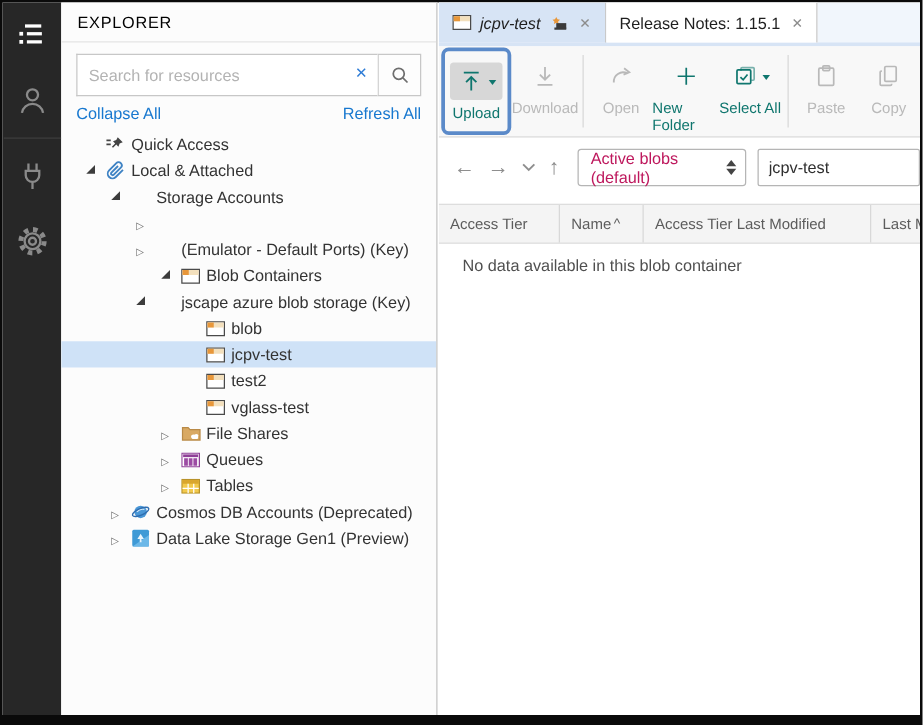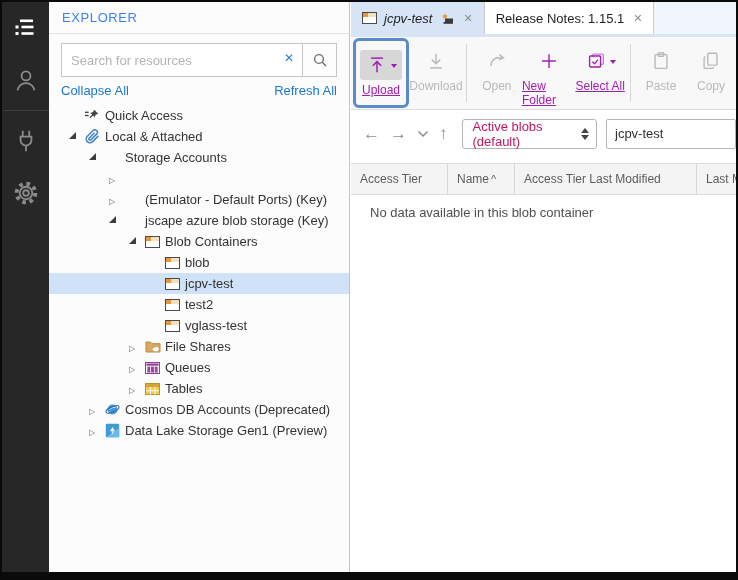--- a/index.html
+++ b/index.html
@@ -9,21 +9,21 @@
 
   
   .activity-bar{position:absolute;left:0;top:0;width:47px;height:570px;background:#272727;
     display:flex;flex-direction:column;align-items:center;}
   .act-item{width:47px;height:52px;display:flex;align-items:center;justify-content:center;}
   .act-div{width:46px;height:1px;background:#3e3e3e;margin:4px 0;}
 
   
   .explorer{position:absolute;left:47px;top:0;width:301px;height:570px;background:#fcfcfc;
     border-right:1px solid #c4c4c4;box-sizing:border-box;overflow:hidden;}
-  .exp-title{height:31px;line-height:31px;padding-left:13px;font-size:13px;color:#3b82f6;
+  .exp-title{height:31px;line-height:31px;padding-left:13px;font-size:13px;color:#000000;
     letter-spacing:.6px;border-bottom:1px solid #e4e4e4;}
   .search-row{display:flex;margin:9px 12px 0 12px;height:34px;}
   .search-box{flex:1;position:relative;}
   .search-box input{width:100%;height:100%;box-sizing:border-box;border:1px solid #c7c7c7;border-right:none;
     padding:0 28px 0 9px;font-size:13px;color:#333;background:#fff;outline:none;font-family:inherit;}
   .search-box input::placeholder{color:#b3b3b3;}
   .search-clear{position:absolute;right:8px;top:8px;color:#2e7cd6;font-size:12px;font-weight:bold;cursor:pointer;}
   .search-btn{width:33px;border:1px solid #c7c7c7;background:#fdfdfd;display:flex;align-items:center;justify-content:center;}
   .links-row{display:flex;justify-content:space-between;margin:6px 12px 7px 12px;font-size:13px;color:#1878cf;}
   .links-row span{cursor:pointer;}
@@ -57,21 +57,21 @@
   .tab-label.it{font-style:italic;}
   .tab-close{color:#8c8c8c;font-size:11px;font-weight:bold;padding-left:2px;}
 
   
   .toolbar{height:72px;background:#f8f8f8;border-bottom:1px solid #dcdcdc;display:flex;align-items:stretch;
     padding-left:1px;position:relative;}
   .tb-btn{display:flex;flex-direction:column;align-items:center;justify-content:flex-start;padding-top:9px;
     min-width:50px;cursor:pointer;}
   .tb-btn .tb-ic{height:30px;display:flex;align-items:center;justify-content:center;gap:2px;}
   .tb-btn .tb-lbl{font-size:12px;margin-top:3px;}
-  .tb-btn.enabled{color:#a21caf;text-decoration:underline;}
+  .tb-btn.enabled{color:#0f766e;}
   .tb-btn.disabled{color:#b9b9b9;cursor:default;}
   .tb-sep{width:1px;background:#d8d8d8;margin:7px 5px;}
   .tb-caret{width:0;height:0;border-left:3.5px solid transparent;border-right:3.5px solid transparent;border-top:4px solid currentColor;margin-left:1px;margin-top:2px;}
   .hl-box{border:3px solid #5b8ac9;border-radius:6px;margin:1px 2px 1px 1px;display:flex;}
   .hl-box .tb-ic{background:#d7d7d7;border-radius:3px;width:42px;}
 
   
   .nav-row{height:47px;display:flex;align-items:center;padding:0 0 0 12px;background:#fff;}
   .nav-arrows{display:flex;align-items:center;gap:10px;color:#8e8e8e;font-size:17px;margin-right:14px;}
   .nav-arrows span{cursor:pointer;line-height:1;}
@@ -193,36 +193,36 @@
         <div class="tree-row">
           <span class="t-arrow" style="left: 57px;"><span class="col">▷</span></span>
           <span class="t-icon" style="left: 76px;">
             <span style="display: inline-flex; align-items: center;">
               <span class="ico ico-storage"><span class="bar b1"></span><span class="bar b2"></span></span>
             </span>
           </span>
           <span class="t-label" style="left: 96px;">(Emulator - Default Ports) (Key)</span>
         </div>
         <div class="tree-row">
+          <span class="t-arrow" style="left: 77px;"><span class="exp"></span></span>
+          <span class="t-icon" style="left: 96px;">
+            <span style="display: inline-flex; align-items: center;">
+              <span class="ico ico-blob"></span>
+            </span>
+          </span>
+          <span class="t-label" style="left: 116px;">Blob Containers</span>
+        </div>
+        <div class="tree-row">
           <span class="t-arrow" style="left: 57px;"><span class="exp"></span></span>
           <span class="t-icon" style="left: 76px;">
             <span style="display: inline-flex; align-items: center;">
               <span class="ico ico-storage"><span class="bar b1"></span><span class="bar b2"></span></span>
             </span>
           </span>
           <span class="t-label" style="left: 96px;">jscape azure blob storage (Key)</span>
-        </div>
-        <div class="tree-row">
-          <span class="t-arrow" style="left: 77px;"><span class="exp"></span></span>
-          <span class="t-icon" style="left: 96px;">
-            <span style="display: inline-flex; align-items: center;">
-              <span class="ico ico-blob"></span>
-            </span>
-          </span>
-          <span class="t-label" style="left: 116px;">Blob Containers</span>
         </div>
         <div class="tree-row">
           <span class="t-icon" style="left: 116px;">
             <span style="display: inline-flex; align-items: center;">
               <span class="ico ico-blob"></span>
             </span>
           </span>
           <span class="t-label" style="left: 136px;">blob</span>
         </div>
         <div class="tree-row selected">

